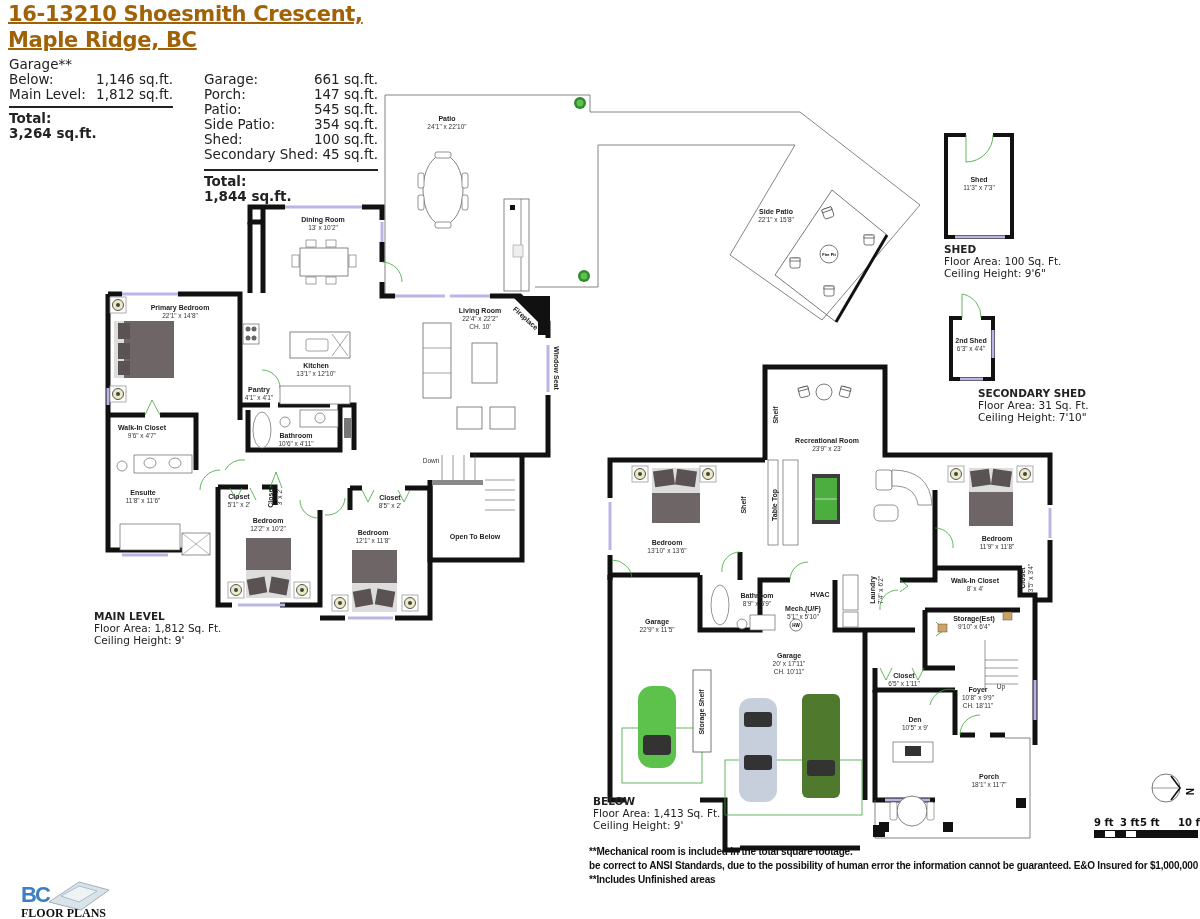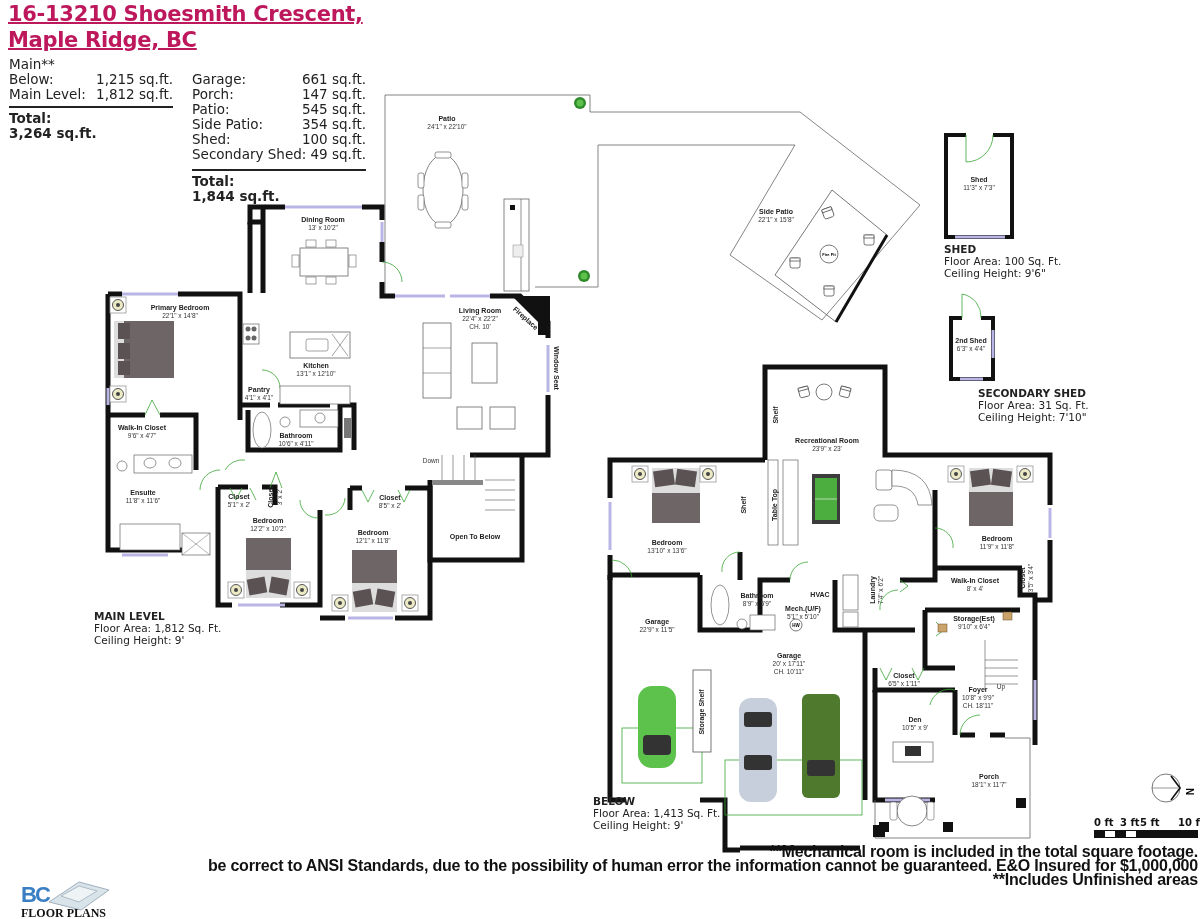--- a/index.html
+++ b/index.html
@@ -1,59 +1,59 @@
 <!DOCTYPE html>
 <html><head>
 <meta charset="utf-8">
 <style>
   * { box-sizing: border-box; margin: 0; padding: 0; }
   html, body { width: 1200px; height: 919px; background: #ffffff; overflow: hidden; }
   body { position: relative; font-family: "DejaVu Sans", "Liberation Sans", sans-serif; color: #111; }
 
-  .title { position: absolute; left: 8px; font-size: 21px; font-weight: bold; text-decoration: underline; text-decoration-thickness: 2px; color: #be185d; letter-spacing: -0.3px; }
+  .title { position: absolute; left: 8px; font-size: 21px; font-weight: bold; text-decoration: underline; text-decoration-thickness: 2px; color: #a16207; letter-spacing: -0.3px; }
   .title.l1 { top: 2px; }
   .title.l2 { top: 28px; }
 
   .summary { position: absolute; font-size: 13.5px; line-height: 15px; color: #222; }
   .summary .row { display: flex; justify-content: space-between; }
   .summary .bold { font-weight: bold; flex-direction: column; }
   .summary .rule { border-top: 2px solid #222; margin: 4px 0 3px; }
 
   #sum-left { left: 9px; top: 57px; width: 164px; }
-  #sum-right { left: 192px; top: 72px; width: 174px; }
+  #sum-right { left: 204px; top: 72px; width: 174px; }
 
   svg#plan { position: absolute; left: 0; top: 0; }
   .rlabel { font-family: "Liberation Sans", sans-serif; font-size: 7px; font-weight: bold; fill: #222; text-anchor: middle; }
   .rdim { font-family: "Liberation Sans", sans-serif; font-size: 6.5px; fill: #333; text-anchor: middle; }
 
   .level-info { position: absolute; font-size: 10.5px; line-height: 12px; color: #222; }
   .level-info .lname { font-weight: bold; }
 
-  .footnotes { position: absolute; right: 2px; top: 845px; text-align: right; font-family: "Liberation Sans", sans-serif; font-size: 16px; font-weight: bold; line-height: 14px; color: #111; letter-spacing: -0.2px; }
+  .footnotes { position: absolute; right: 2px; top: 845px; text-align: left; font-family: "Liberation Sans", sans-serif; font-size: 10px; font-weight: bold; line-height: 14px; color: #111; letter-spacing: -0.2px; }
 
   .logo { position: absolute; left: 4px; top: 872px; width: 90px; height: 45px; margin-left: 17px; }
   .logo .bc { position: absolute; left: 0; top: 10px; font-family: "Liberation Sans", sans-serif; font-size: 22px; font-weight: bold; color: #3a7fc4; letter-spacing: -2px; }
   .logo .fp { position: absolute; left: 0; top: 34px; font-family: "Liberation Serif", serif; font-size: 12px; font-weight: bold; color: #111; white-space: nowrap; }
 
   .scale { position: absolute; left: 1094px; top: 817px; width: 104px; font-size: 10px; font-weight: bold; }
   .scale .labels { position: relative; height: 12px; }
   .scale .labels span { position: absolute; top: 0; white-space: nowrap; }
   .scale .bar { position: relative; height: 8px; border: 1px solid #111; margin-top: 1px; }
 </style>
 </head>
 <body>
 
 <div class="title l1">16-13210 Shoesmith Crescent,</div>
 <div class="title l2">Maple Ridge, BC</div>
 
 <div class="summary" id="sum-left">
-  <div>Main**</div>
+  <div>Garage**</div>
   <div class="row">
     <span>Below:</span>
-    <span>1,215 sq.ft.</span>
+    <span>1,146 sq.ft.</span>
   </div>
   <div class="row">
     <span>Main Level:</span>
     <span>1,812 sq.ft.</span>
   </div>
   <div class="rule"></div>
   <div class="row bold">
     <span>Total:</span>
     <span>3,264 sq.ft.</span>
   </div>
@@ -75,21 +75,21 @@
   <div class="row">
       <span>Side Patio:</span>
       <span>354 sq.ft.</span>
     </div>
   <div class="row">
       <span>Shed:</span>
       <span>100 sq.ft.</span>
     </div>
   <div class="row">
       <span>Secondary Shed:</span>
-      <span>49 sq.ft.</span>
+      <span>45 sq.ft.</span>
     </div>
   <div class="rule" style="margin-top:7px"></div>
   <div class="row bold">
       <span>Total:</span>
       <span>1,844 sq.ft.</span>
     </div>
 </div>
 
 <svg id="plan" width="1200" height="919" viewBox="0 0 1200 919">
   <defs>
@@ -508,21 +508,21 @@
   <div>Ceiling Height: 9'6"</div>
 </div>
 <div class="level-info" style="left:949px; top:387px;margin-left:29px;">
   <div class="lname">SECONDARY SHED</div>
   <div>Floor Area: 31 Sq. Ft.</div>
   <div>Ceiling Height: 7'10"</div>
 </div>
 
 <div class="scale">
   <div class="labels">
-    <span style="left:0">0 ft</span>
+    <span style="left:0">9 ft</span>
     <span style="left:26px">3 ft</span>
     <span style="left:46px">5 ft</span>
     <span style="left:84px">10 ft</span>
   </div>
   <div class="bar" style="background: linear-gradient(90deg,#111 0 10%,#fff 10% 20%,#111 20% 30%,#fff 30% 40%,#111 40% 100%);"></div>
 </div>
 
 <div class="footnotes">
   <div>**Mechanical room is included in the total square footage.</div>
   <div>be correct to ANSI Standards, due to the possibility of human error the information cannot be guaranteed. E&amp;O Insured for $1,000,000</div>

